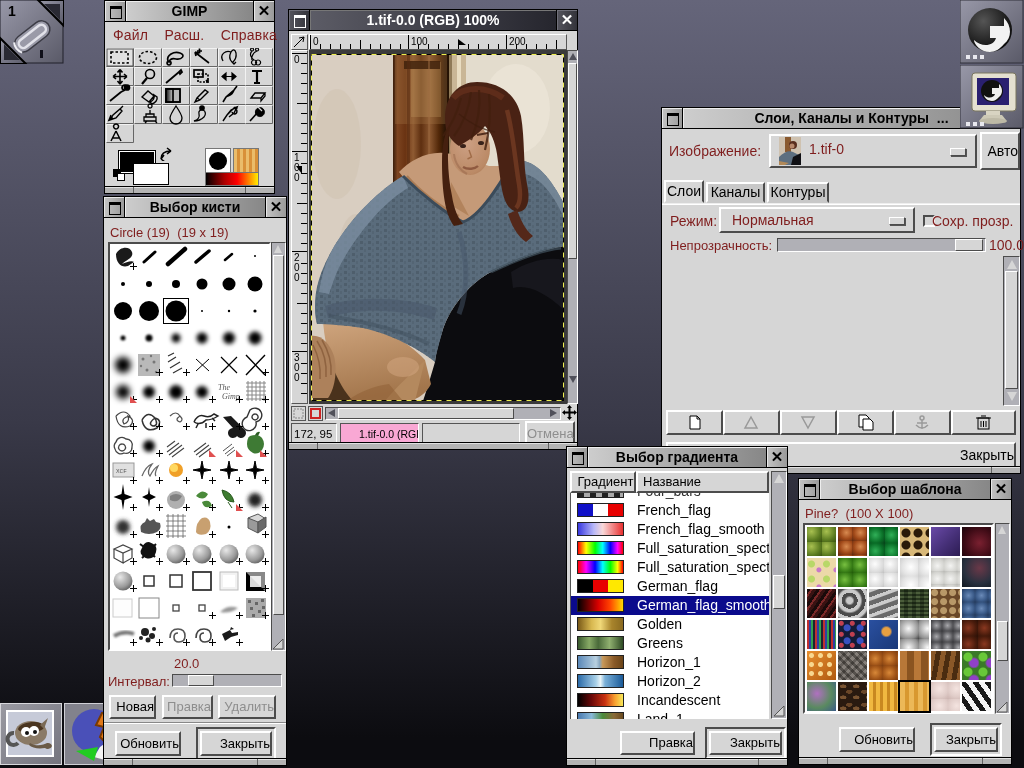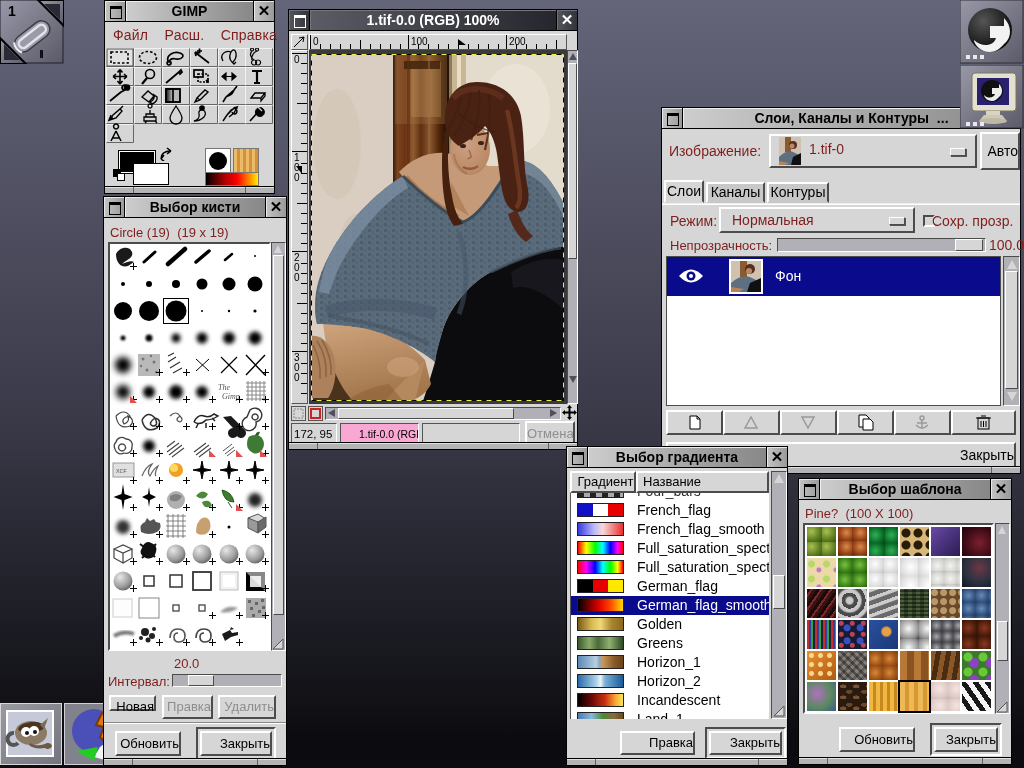--- a/index.html
+++ b/index.html
@@ -161,42 +161,20 @@
     <div class="lbl" style="left:70px;top:82px;font-size:14px">Нормальная</div>
     <div class="a" style="left:227px;top:87px;width:16px;height:8px;background:#d6d6d6;border:1px solid;border-color:#fff #4c4c4c #4c4c4c #fff;box-shadow:1px 1px 0 #555"></div>
     <div class="a" style="left:261px;top:85px;width:12px;height:12px;background:#d6d6d6;border:2px solid;border-color:#4c4c4c #fff #fff #4c4c4c"></div>
     <div class="lbl" style="left:270px;top:83px;font-size:14px">Сохр. прозр.</div>
 
     <div class="lbl" style="left:8px;top:108px;font-size:13px">Непрозрачность:</div>
     <div class="a trough" style="left:115px;top:108px;width:209px;height:14px"></div>
     <div class="thumb" style="left:293px;top:109px;width:28px;height:12px"></div>
     <div class="lbl" style="left:327px;top:107px;font-size:14px">100.0</div>
 
-    <div class="a" style="left:4px;top:126px;width:335px;height:150px;border:1px solid #4c4c4c;background:#fff">
-      <div class="a" style="left:0;top:0;width:100%;height:39px;background:#0a0a8c">
-        <svg class="a" style="left:10px;top:10px" width="28" height="18" viewBox="0 0 28 18">
-            <path d="M2 9 Q14 -4 26 9 Q14 22 2 9 Z" fill="#fff"></path>
-            <circle cx="14" cy="9" r="4.5" fill="#0a0a8c"></circle>
-            <circle cx="14" cy="9" r="2" fill="#fff"></circle>
-          </svg>
-        <div class="a" style="left:62px;top:2px;width:34px;height:35px;background:#fff"></div>
-        <div class="a" style="left:64px;top:4px;width:30px;height:31px">
-            <svg width="30" height="31">
-              <rect width="30" height="31" fill="#cfc2b0"></rect>
-              <rect x="9" y="0" width="7" height="16" fill="#8a5a30"></rect>
-              <circle cx="19" cy="8" r="5" fill="#5a2e1e"></circle>
-              <circle cx="18" cy="10" r="3" fill="#b8886a"></circle>
-              <path d="M0 22 Q10 13 19 16 L27 20 L27 25 L19 31 L0 31 Z" fill="#5d6f80"></path>
-              <path d="M19 22 L30 17 L30 31 L16 31 Z" fill="#101014"></path>
-              <path d="M0 26 L13 28 L8 31 L0 31 Z" fill="#b08858"></path>
-            </svg>
-          </div>
-        <div class="lbl" style="left:108px;top:11px;color:#fff;font-size:14px">Фон</div>
-      </div>
-    </div>
 
     <div class="a trough" style="left:341px;top:126px;width:17px;height:150px"></div>
     <div class="arr" style="left:345px;top:130px;border-left:5px solid transparent;border-right:5px solid transparent;border-bottom:9px solid #d6d6d6"></div>
     <div class="thumb" style="left:343px;top:141px;width:13px;height:118px"></div>
     <div class="arr" style="left:345px;top:262px;border-left:5px solid transparent;border-right:5px solid transparent;border-top:9px solid #d6d6d6"></div>
 
     <div class="gbtn" style="left:4px;top:280px;width:57px;height:25px">
         <svg width="53" height="21" viewBox="0 0 53 21">
           <path d="M22 4 h7 l3 3 v10 h-10 Z" fill="#fff" stroke="#000"></path>
           <path d="M29 4 v3 h3" fill="none" stroke="#000"></path>
@@ -807,21 +785,21 @@
     <div class="a trough" style="left:167px;top:23px;width:15px;height:409px"></div>
     <div class="arr" style="left:170px;top:26px;border-left:4px solid transparent;border-right:4px solid transparent;border-bottom:8px solid #d6d6d6"></div>
     <div class="thumb" style="left:169px;top:36px;width:11px;height:360px"></div>
     <svg class="a" style="left:168px;top:419px" width="12" height="12">
         <path d="M11 1 V11 H1 Z" fill="#d6d6d6" stroke="#555"></path>
       </svg>
     <div class="lbl" style="left:70px;top:437px;font-size:13px">20.0</div>
     <div class="lbl" style="left:4px;top:455px;font-size:13px">Интервал:</div>
     <div class="a trough" style="left:68px;top:455px;width:110px;height:13px"></div>
     <div class="thumb" style="left:84px;top:456px;width:26px;height:11px"></div>
-    <div class="gbtn" style="left:5px;top:476px;width:47px;height:16px;line-height:20px">Новая</div>
+    <div class="gbtn" style="left:5px;top:476px;width:47px;height:24px;line-height:20px">Новая</div>
     <div class="gbtn dis" style="left:58px;top:476px;width:51px;height:24px;line-height:20px">Правка</div>
     <div class="gbtn dis" style="left:114px;top:476px;width:58px;height:24px;line-height:20px">Удалить</div>
     <div class="a" style="left:0;top:503px;right:0;height:2px;border-top:1px solid #888;border-bottom:1px solid #fff"></div>
     <div class="gbtn" style="left:11px;top:512px;width:66px;height:25px;line-height:21px">Обновить</div>
     <div class="dring" style="left:92px;top:508px;width:80px;height:33px">
         <div class="gbtn" style="line-height:21px">Закрыть</div>
       </div>
   </div>
   <div class="rbar">
       <i class="l"></i>

